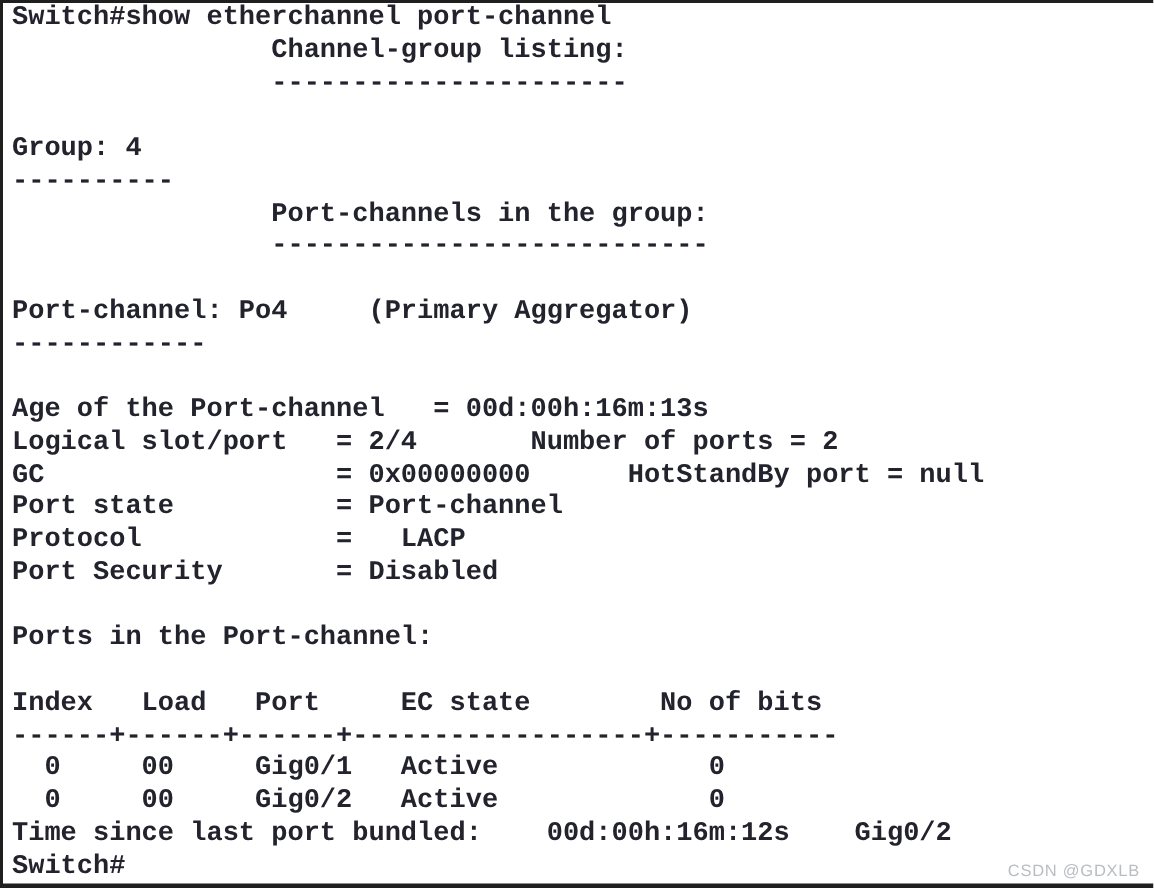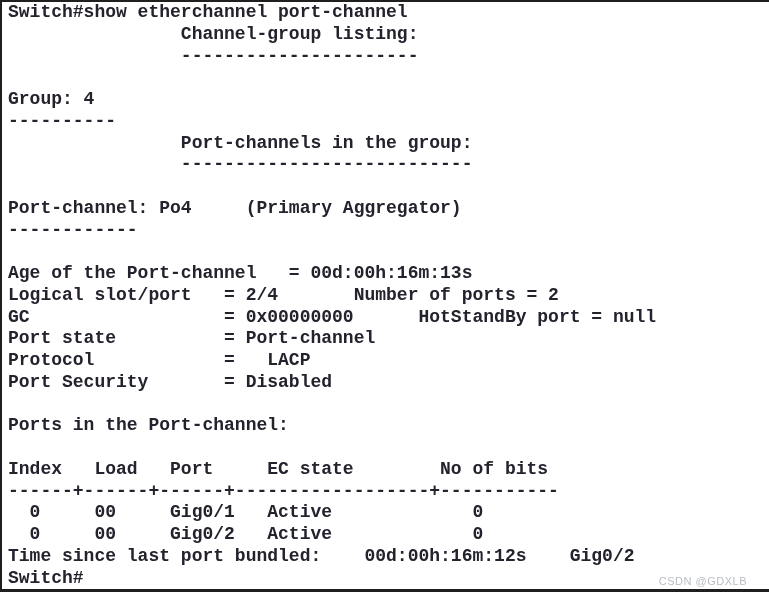--- a/index.html
+++ b/index.html
@@ -33,21 +33,21 @@
     white-space: pre;
     font-family: "Liberation Mono", "DejaVu Sans Mono", monospace;
     font-weight: bold;
     font-size: 18px;
     line-height: 21.75px;
     color: var(--color-text, #23232e);
     text-rendering: optimizeSpeed;
   }
   .watermark {
     position: absolute;
-    right: 22px;
+    right: 9px;
     bottom: 5px;
     font-family: "Liberation Sans", sans-serif;
     font-size: 11px;
     letter-spacing: 0.5px;
     color: var(--color-watermark, #b9bdc2);
     user-select: none;
   }
 </style>
 </head>
 <body>

